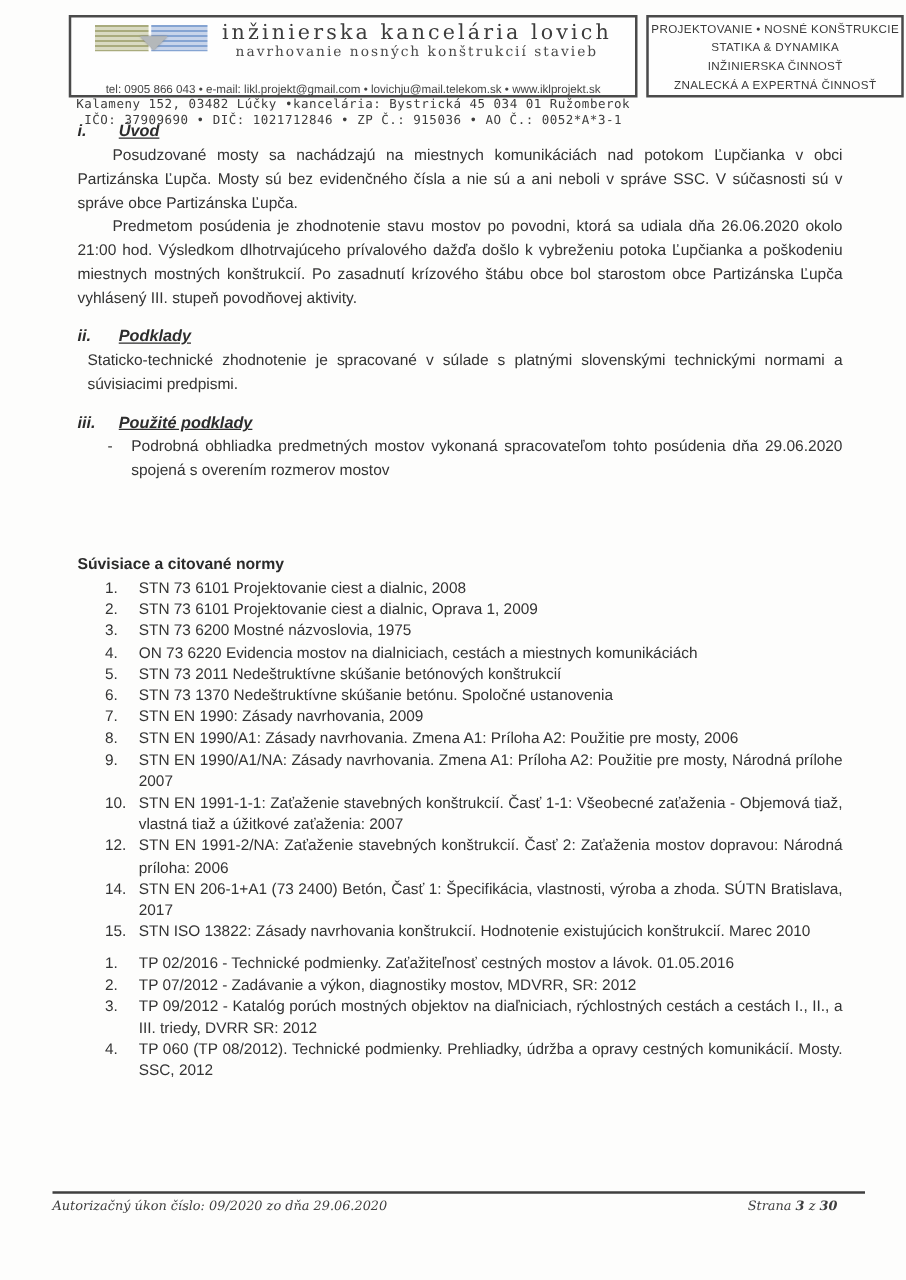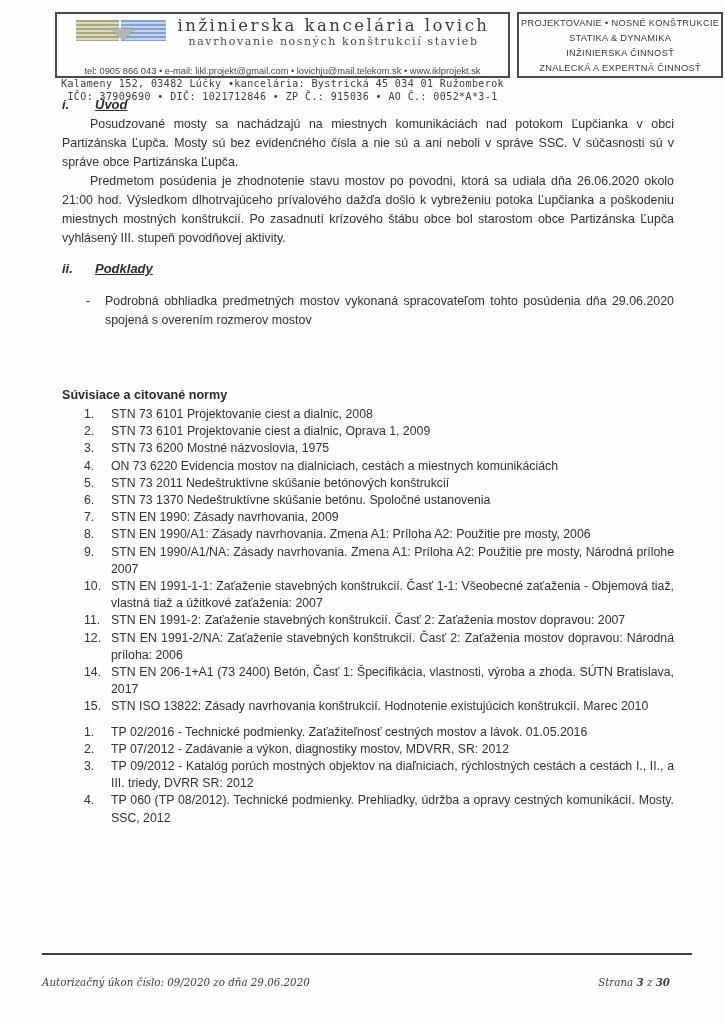--- a/index.html
+++ b/index.html
@@ -71,21 +71,21 @@
 
   .list-heading { font-weight:bold; font-size:12.6px; line-height:19px; color:#2b2b2b; margin-bottom:1px;margin-top:48px; }
   .numlist { padding-left:22px; }
   .li { display:flex; font-size:12.3px; line-height:17.2px; color:#333; }
   .li .num { width:27px; flex-shrink:0; }
   .li .txt { flex:1; text-align:justify; }
 
   
   .footer {
     position:absolute; left:42px; right:33px; top:953px;
-    border-top:2.5px solid #3f3f3f; padding-top:21px;
+    border-top:2.5px solid #3f3f3f; padding-top:4px;
     display:flex; justify-content:space-between;
     font-family:"DejaVu Serif", serif; font-style:italic; font-size:10.3px; color:#3e3e3e;
   }
   .footer .pg { padding-right:22px; }
   .footer b { font-weight:bold; }
 </style>
 </head>
 <body>
 
 <div class="page">
@@ -128,23 +128,28 @@
     </div>
     <p class="para">Posudzované mosty sa nachádzajú na miestnych komunikáciách nad potokom Ľupčianka v obci Partizánska Ľupča. Mosty sú bez evidenčného čísla a nie sú a ani neboli v správe SSC. V súčasnosti sú v správe obce Partizánska Ľupča.</p>
     <p class="para">Predmetom posúdenia je zhodnotenie stavu mostov po povodni, ktorá sa udiala dňa 26.06.2020 okolo 21:00 hod. Výsledkom dlhotrvajúceho prívalového dažďa došlo k vybreženiu potoka Ľupčianka a poškodeniu miestnych mostných konštrukcií. Po zasadnutí krízového štábu obce bol starostom obce Partizánska Ľupča vyhlásený III. stupeň povodňovej aktivity.</p>
 
     <div class="sec-gap"></div>
 
     <div class="sec-head">
       <span class="sec-num">ii.</span>
       <span class="sec-title">Podklady</span>
     </div>
+    <p class="para noindent">Staticko-technické zhodnotenie je spracované v súlade s platnými slovenskými technickými normami a súvisiacimi predpismi.</p>
 
     <div class="sec-gap"></div>
 
+    <div class="sec-head">
+      <span class="sec-num">iii.</span>
+      <span class="sec-title">Použité podklady</span>
+    </div>
     <div class="dash-item">
       <span class="dash-marker">-</span>
       <span class="dash-text">Podrobná obhliadka predmetných mostov vykonaná spracovateľom tohto posúdenia dňa 29.06.2020  spojená s overením rozmerov mostov</span>
     </div>
 
     <div class="small-gap"></div>
 
     <div class="list-heading">Súvisiace a citované normy</div>
     <div class="numlist">
 
@@ -191,24 +196,20 @@
         <div class="li">
           <span class="num">9.</span>
           <span class="txt">STN EN 1990/A1/NA: Zásady navrhovania. Zmena A1: Príloha A2: Použitie pre mosty, Národná prílohe 2007</span>
         </div>
 
         <div class="li">
           <span class="num">10.</span>
           <span class="txt">STN EN 1991-1-1: Zaťaženie stavebných konštrukcií. Časť 1-1: Všeobecné zaťaženia - Objemová tiaž, vlastná tiaž a úžitkové zaťaženia: 2007</span>
         </div>
 
-        <div class="li">
-          <span class="num">11.</span>
-          <span class="txt">STN EN 1991-2: Zaťaženie stavebných konštrukcií. Časť 2: Zaťaženia mostov dopravou: 2007</span>
-        </div>
 
         <div class="li">
           <span class="num">12.</span>
           <span class="txt">STN EN 1991-2/NA: Zaťaženie stavebných konštrukcií. Časť 2: Zaťaženia mostov dopravou: Národná príloha: 2006</span>
         </div>
 
 
         <div class="li">
           <span class="num">14.</span>
           <span class="txt">STN EN 206-1+A1 (73 2400) Betón, Časť 1: Špecifikácia, vlastnosti, výroba a zhoda. SÚTN Bratislava, 2017</span>

